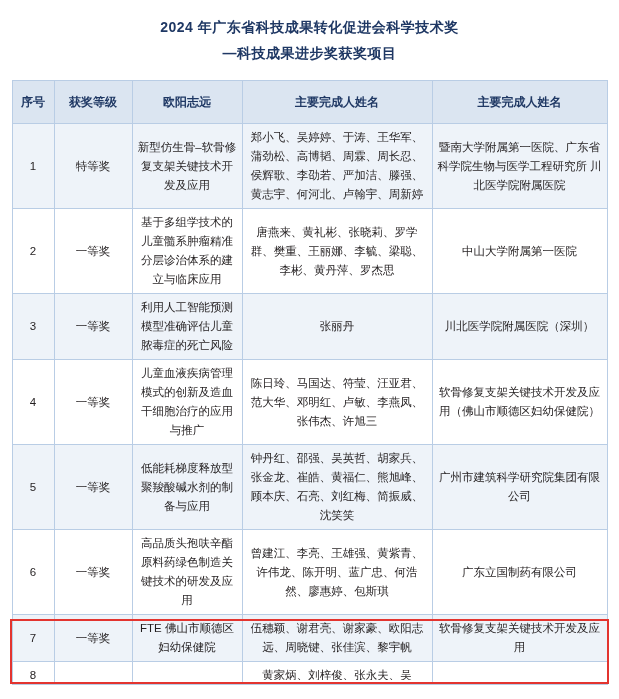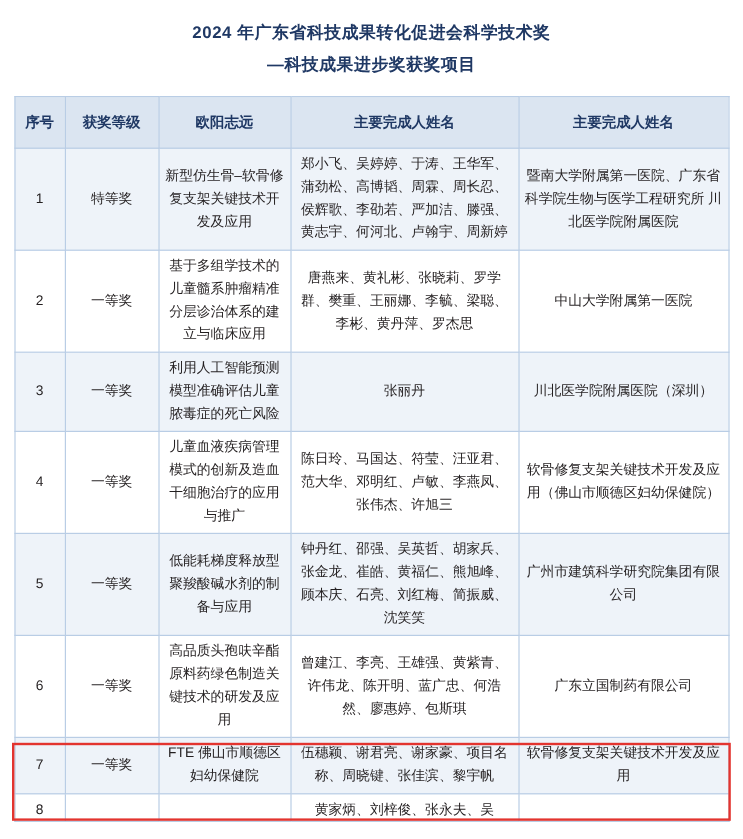--- a/index.html
+++ b/index.html
@@ -166,21 +166,21 @@
         <td>6</td>
         <td>一等奖</td>
         <td class="cell-proj">高品质头孢呋辛酯原料药绿色制造关键技术的研发及应用</td>
         <td class="cell-people">曾建江、李亮、王雄强、黄紫青、许伟龙、陈开明、蓝广忠、何浩然、廖惠婷、包斯琪</td>
         <td class="cell-org">广东立国制药有限公司</td>
       </tr>
       <tr class="alt highlight-row">
         <td>7</td>
         <td>一等奖</td>
         <td class="cell-proj">FTE 佛山市顺德区妇幼保健院</td>
-        <td class="cell-people">伍穗颖、谢君亮、谢家豪、项目名称、周晓键、张佳滨、黎宇帆</td>
+        <td class="cell-people">伍穗颖、谢君亮、谢家豪、欧阳志远、周晓键、张佳滨、黎宇帆</td>
         <td class="cell-org">软骨修复支架关键技术开发及应用</td>
       </tr>
       <tr class="plain partial-row">
         <td>
             <span class="clip">8</span>
           </td>
         <td>
             <span class="clip"></span>
           </td>
         <td class="cell-proj">

